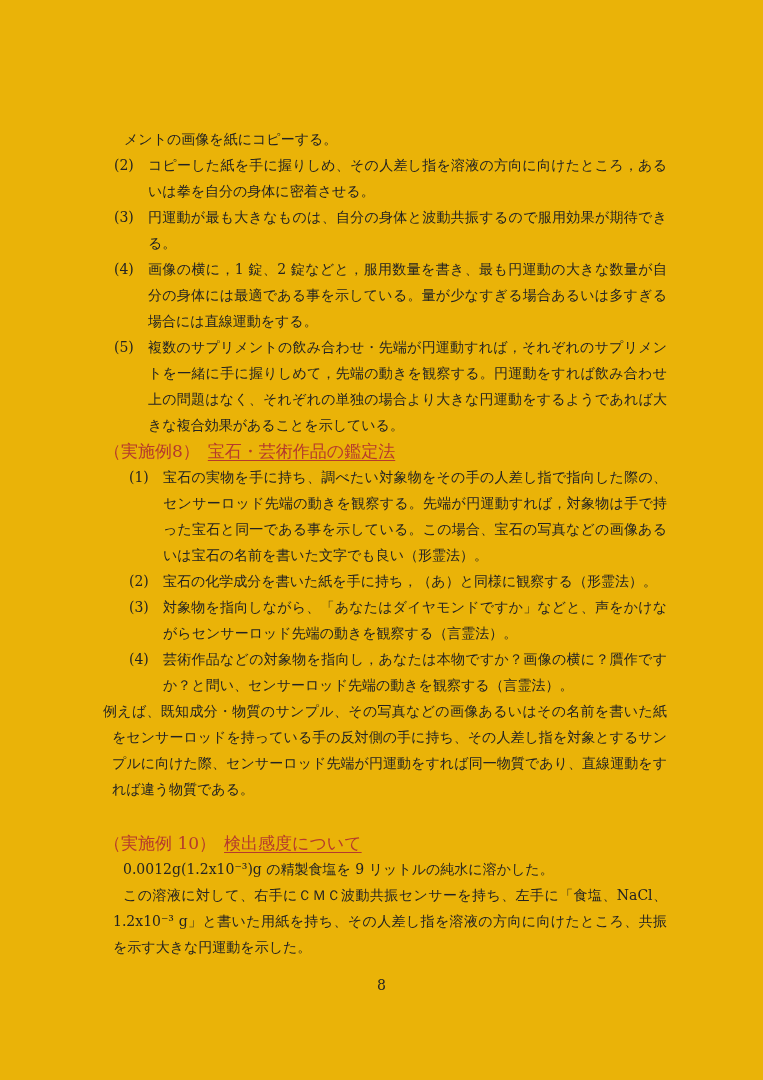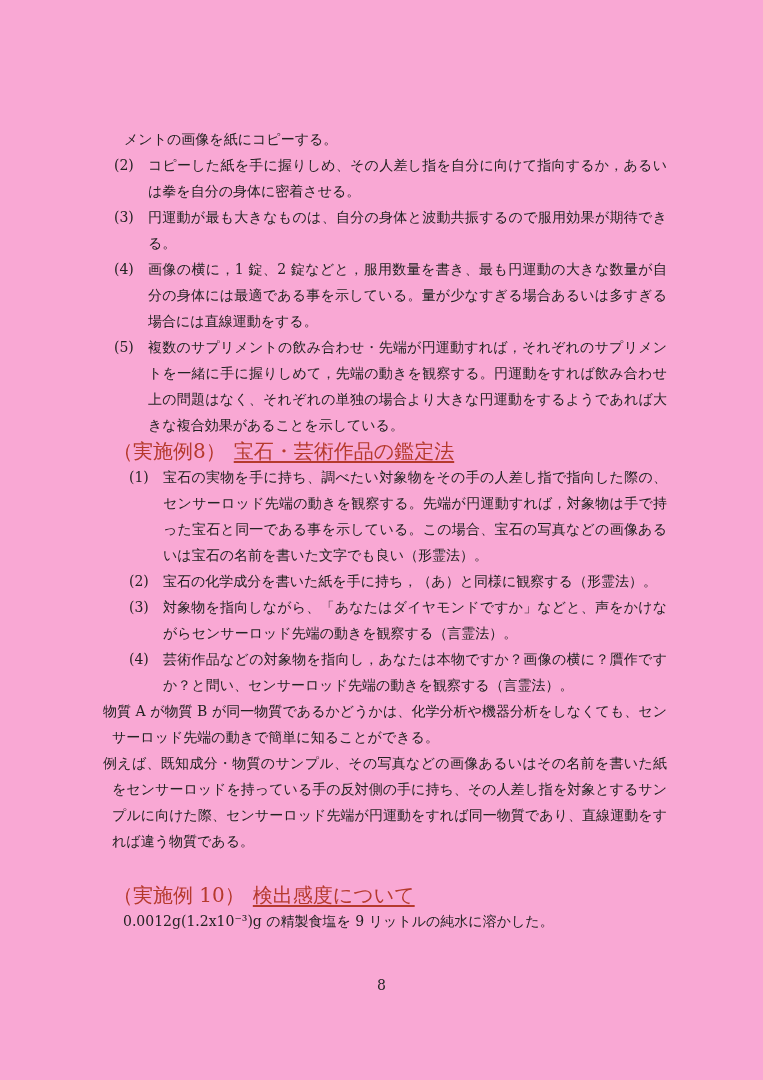--- a/index.html
+++ b/index.html
@@ -7,21 +7,21 @@
     padding: 0;
     width: 763px;
     height: 1080px;
     overflow: hidden;
     background: #ffffff;
   }
   .page {
     position: relative;
     width: 763px;
     height: 1080px;
-    background: #f9a8d4;
+    background: #eab308;
     font-family: "DejaVu Serif", "Liberation Serif", serif;
     color: var(--text-color, #232323);
     font-size: 14px;
     line-height: 26px;
   }
   .content {
     padding: 126px 96px 0 100px;
   }
   .cont-line {
     margin: 0 0 0 24px;
@@ -36,22 +36,22 @@
   }
   .item .num {
     flex: 0 0 34px;
     white-space: nowrap;
   }
   .item .txt {
     flex: 1 1 auto;
     text-align: justify;
   }
   .ex-heading {
-    margin: 0 0 0 13px;
-    font-size: 20px;
+    margin: 0 0 0 4px;
+    font-size: 17px;
     font-weight: normal;
     color: var(--heading-red, #b53a2d);
     line-height: 26px;
   }
   .ex-heading .ex-label {
     margin-right: 8px;
   }
   .ex-heading .ex-title {
     text-decoration: underline;
     text-underline-offset: 3px;
@@ -83,21 +83,21 @@
 <body>
 
 <div class="page">
   <div class="content">
 
     <p class="cont-line">メントの画像を紙にコピーする。</p>
 
     <div class="list list-intro">
       <div class="item">
         <span class="num">(2)</span>
-        <span class="txt">コピーした紙を手に握りしめ、その人差し指を自分に向けて指向するか，あるいは拳を自分の身体に密着させる。</span>
+        <span class="txt">コピーした紙を手に握りしめ、その人差し指を溶液の方向に向けたところ，あるいは拳を自分の身体に密着させる。</span>
       </div>
       <div class="item">
         <span class="num">(3)</span>
         <span class="txt">円運動が最も大きなものは、自分の身体と波動共振するので服用効果が期待できる。</span>
       </div>
       <div class="item">
         <span class="num">(4)</span>
         <span class="txt">画像の横に，1 錠、2 錠などと，服用数量を書き、最も円運動の大きな数量が自分の身体には最適である事を示している。量が少なすぎる場合あるいは多すぎる場合には直線運動をする。</span>
       </div>
       <div class="item">
@@ -123,27 +123,27 @@
         <span class="num">(3)</span>
         <span class="txt">対象物を指向しながら、「あなたはダイヤモンドですか」などと、声をかけながらセンサーロッド先端の動きを観察する（言霊法）。</span>
       </div>
       <div class="item">
         <span class="num">(4)</span>
         <span class="txt">芸術作品などの対象物を指向し，あなたは本物ですか？画像の横に？贋作ですか？と問い、センサーロッド先端の動きを観察する（言霊法）。</span>
       </div>
     </div>
 
 
-    <p class="para">物質 A が物質 B が同一物質であるかどうかは、化学分析や機器分析をしなくても、センサーロッド先端の動きで簡単に知ることができる。</p>
     <p class="para">例えば、既知成分・物質のサンプル、その写真などの画像あるいはその名前を書いた紙をセンサーロッドを持っている手の反対側の手に持ち、その人差し指を対象とするサンプルに向けた際、センサーロッド先端が円運動をすれば同一物質であり、直線運動をすれば違う物質である。</p>
 
     <div class="section-gap"></div>
 
     <h2 class="ex-heading">
       <span class="ex-label">（実施例 10）</span><span class="ex-title">検出感度について</span>
     </h2>
 
     <p class="para-indent">0.0012g(1.2x10⁻³)g の精製食塩を 9 リットルの純水に溶かした。</p>
+    <p class="para-indent">この溶液に対して、右手にＣＭＣ波動共振センサーを持ち、左手に「食塩、NaCl、1.2x10⁻³ g」と書いた用紙を持ち、その人差し指を溶液の方向に向けたところ、共振を示す大きな円運動を示した。</p>
 
   </div>
 
   <div class="page-number">8</div>
 </div>
 
 </body></html>

